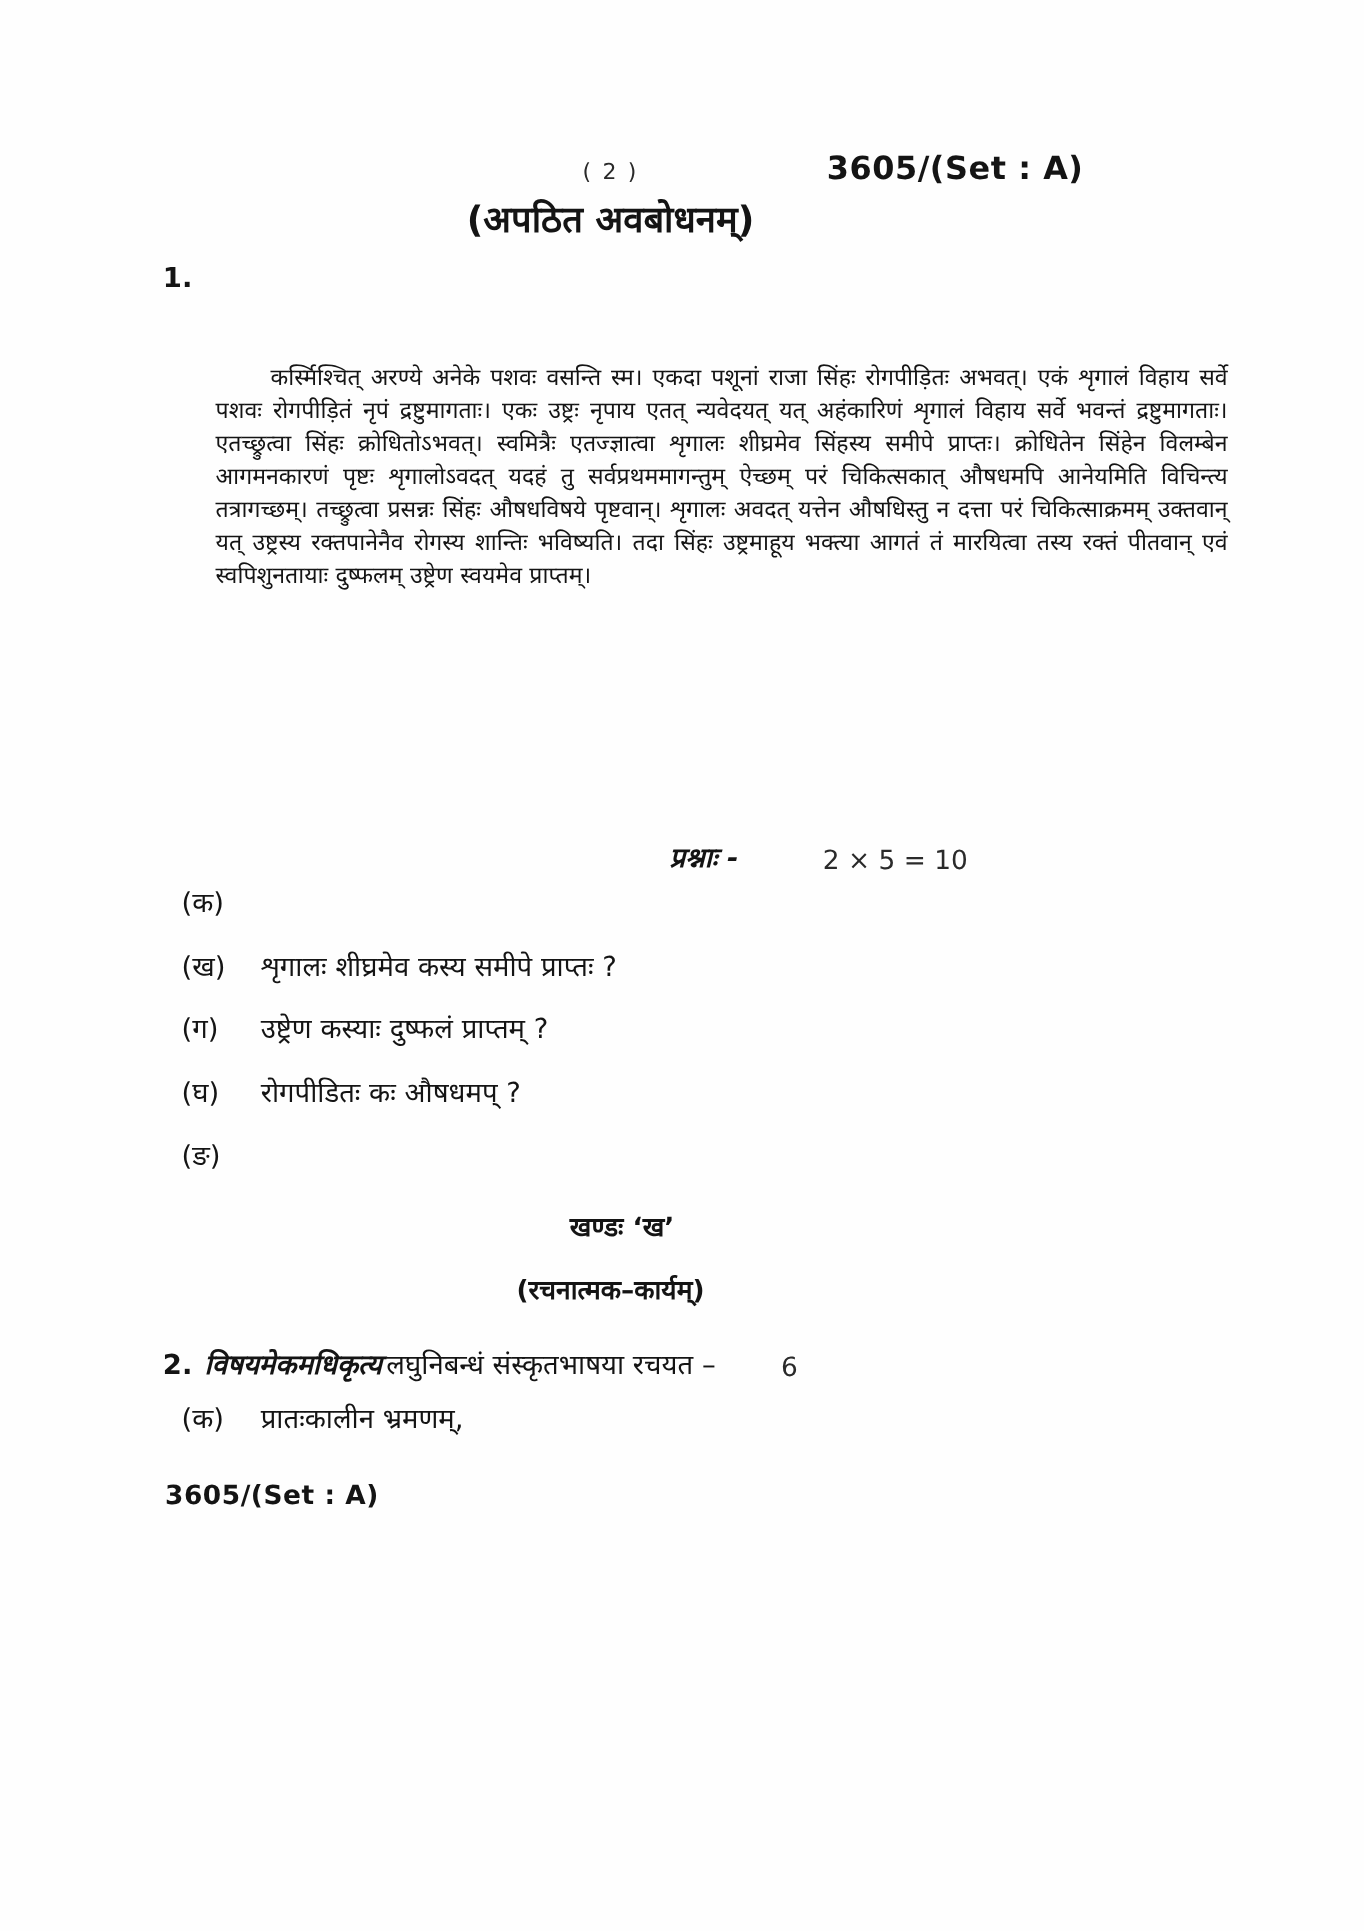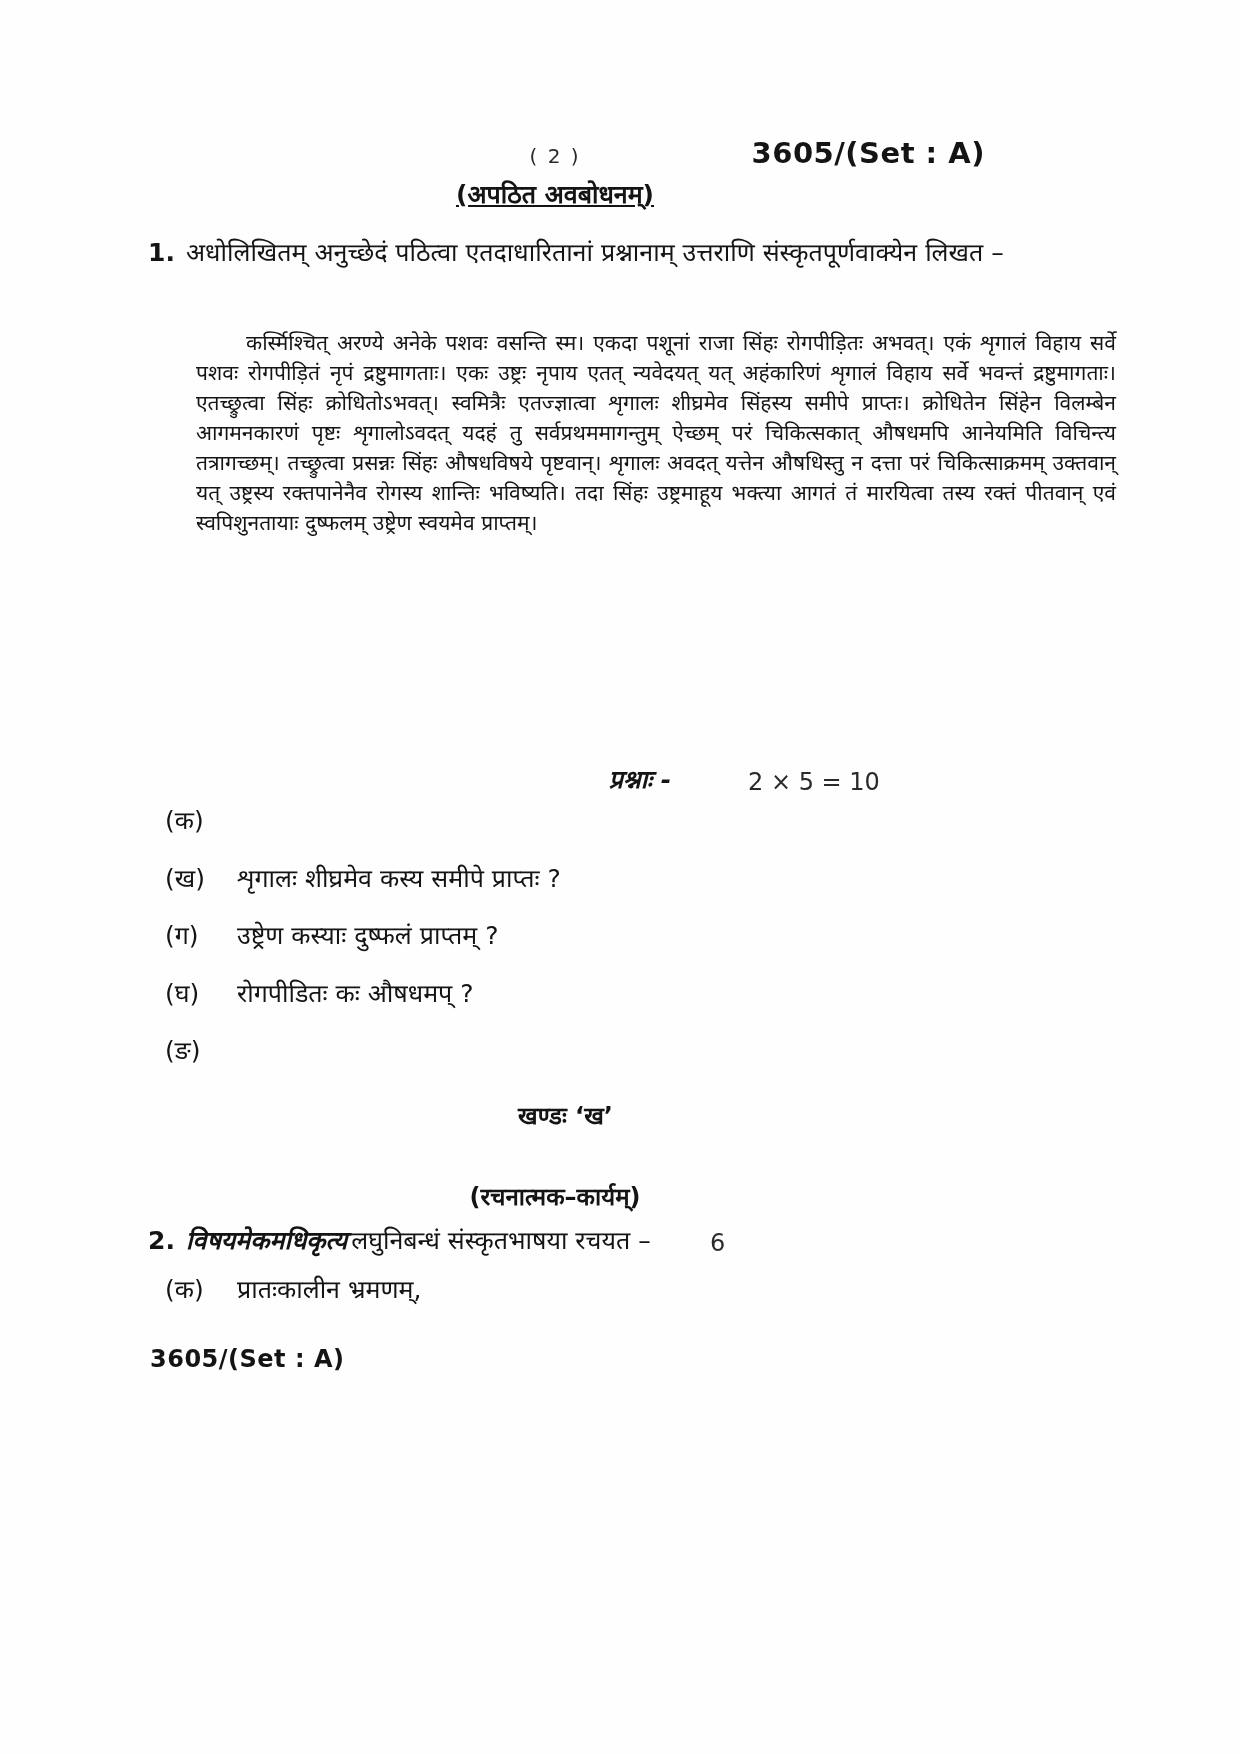--- a/index.html
+++ b/index.html
@@ -29,23 +29,22 @@
   .paper-code-header {
     position: absolute;
     top: 136px;
     right: 255px;
     font-size: 29px;
     font-weight: 700;
     letter-spacing: 0.5px;
   }
   .section-a-title {
     top: 176px;
-    font-size: 25px;
-    font-weight: 700;
-    text-decoration: underline;
+    font-size: 33px;
+    font-weight: 700;
   }
   .q-row {
     position: absolute;
     left: 148px;
     width: 952px;
     display: flex;
     align-items: flex-start;
     font-size: 25px;
     line-height: 34px;
   }
@@ -104,21 +103,20 @@
   .section-b-title {
     top: 1098px;
     font-size: 24px;
     font-weight: 700;
     padding-left: 21px;
   }
   .section-b-subtitle {
     top: 1155px;
     font-size: 24px;
     font-weight: 700;
-    margin-top: 24px;
   }
   .q2-row { top: 1224px; position: absolute; }
   .q2-lead {
     font-weight: 700;
     font-style: italic;
     margin-right: 4px;
   }
   .q2-marks {
     position: absolute;
     left: 562px;
@@ -151,21 +149,20 @@
 <div class="page">
 
   <div class="center-band page-number">( 2 )</div>
 
   <div class="paper-code-header">3605/(Set : A)</div>
 
   <div class="center-band section-a-title">(अपठित अवबोधनम्)</div>
 
   <div class="q-row q1-row">
     <span class="q-number">1.</span>
-    <span class="q-text">अधोलिखितम् अनुच्छेदं पठित्वा एतदाधारितानां प्रश्नानाम् उत्तराणि संस्कृतपूर्णवाक्येन लिखत –</span>
   </div>
 
   <p class="passage">कर्स्मिश्चित् अरण्ये अनेके पशवः वसन्ति स्म। एकदा पशूनां राजा सिंहः रोगपीड़ितः अभवत्। एकं शृगालं विहाय सर्वे पशवः रोगपीड़ितं नृपं द्रष्टुमागताः। एकः उष्ट्रः नृपाय एतत् न्यवेदयत् यत् अहंकारिणं शृगालं विहाय सर्वे भवन्तं द्रष्टुमागताः। एतच्छ्रुत्वा सिंहः क्रोधितोऽभवत्। स्वमित्रैः एतज्ज्ञात्वा शृगालः शीघ्रमेव सिंहस्य समीपे प्राप्तः। क्रोधितेन सिंहेन विलम्बेन आगमनकारणं पृष्टः शृगालोऽवदत् यदहं तु सर्वप्रथममागन्तुम् ऐच्छम् परं चिकित्सकात् औषधमपि आनेयमिति विचिन्त्य तत्रागच्छम्। तच्छ्रुत्वा प्रसन्नः सिंहः औषधविषये पृष्टवान्। शृगालः अवदत् यत्तेन औषधिस्तु न दत्ता परं चिकित्साक्रमम् उक्तवान् यत् उष्ट्रस्य रक्तपानेनैव रोगस्य शान्तिः भविष्यति। तदा सिंहः उष्ट्रमाहूय भक्त्या आगतं तं मारयित्वा तस्य रक्तं पीतवान् एवं स्वपिशुनतायाः दुष्फलम् उष्ट्रेण स्वयमेव प्राप्तम्।</p>
 
   <div class="prashnah-row">
     <span class="prashnah-label">प्रश्नाः -</span>
     <span class="q1-marks">2 × 5 = 10</span>
   </div>
 
   <div class="subq-list">

